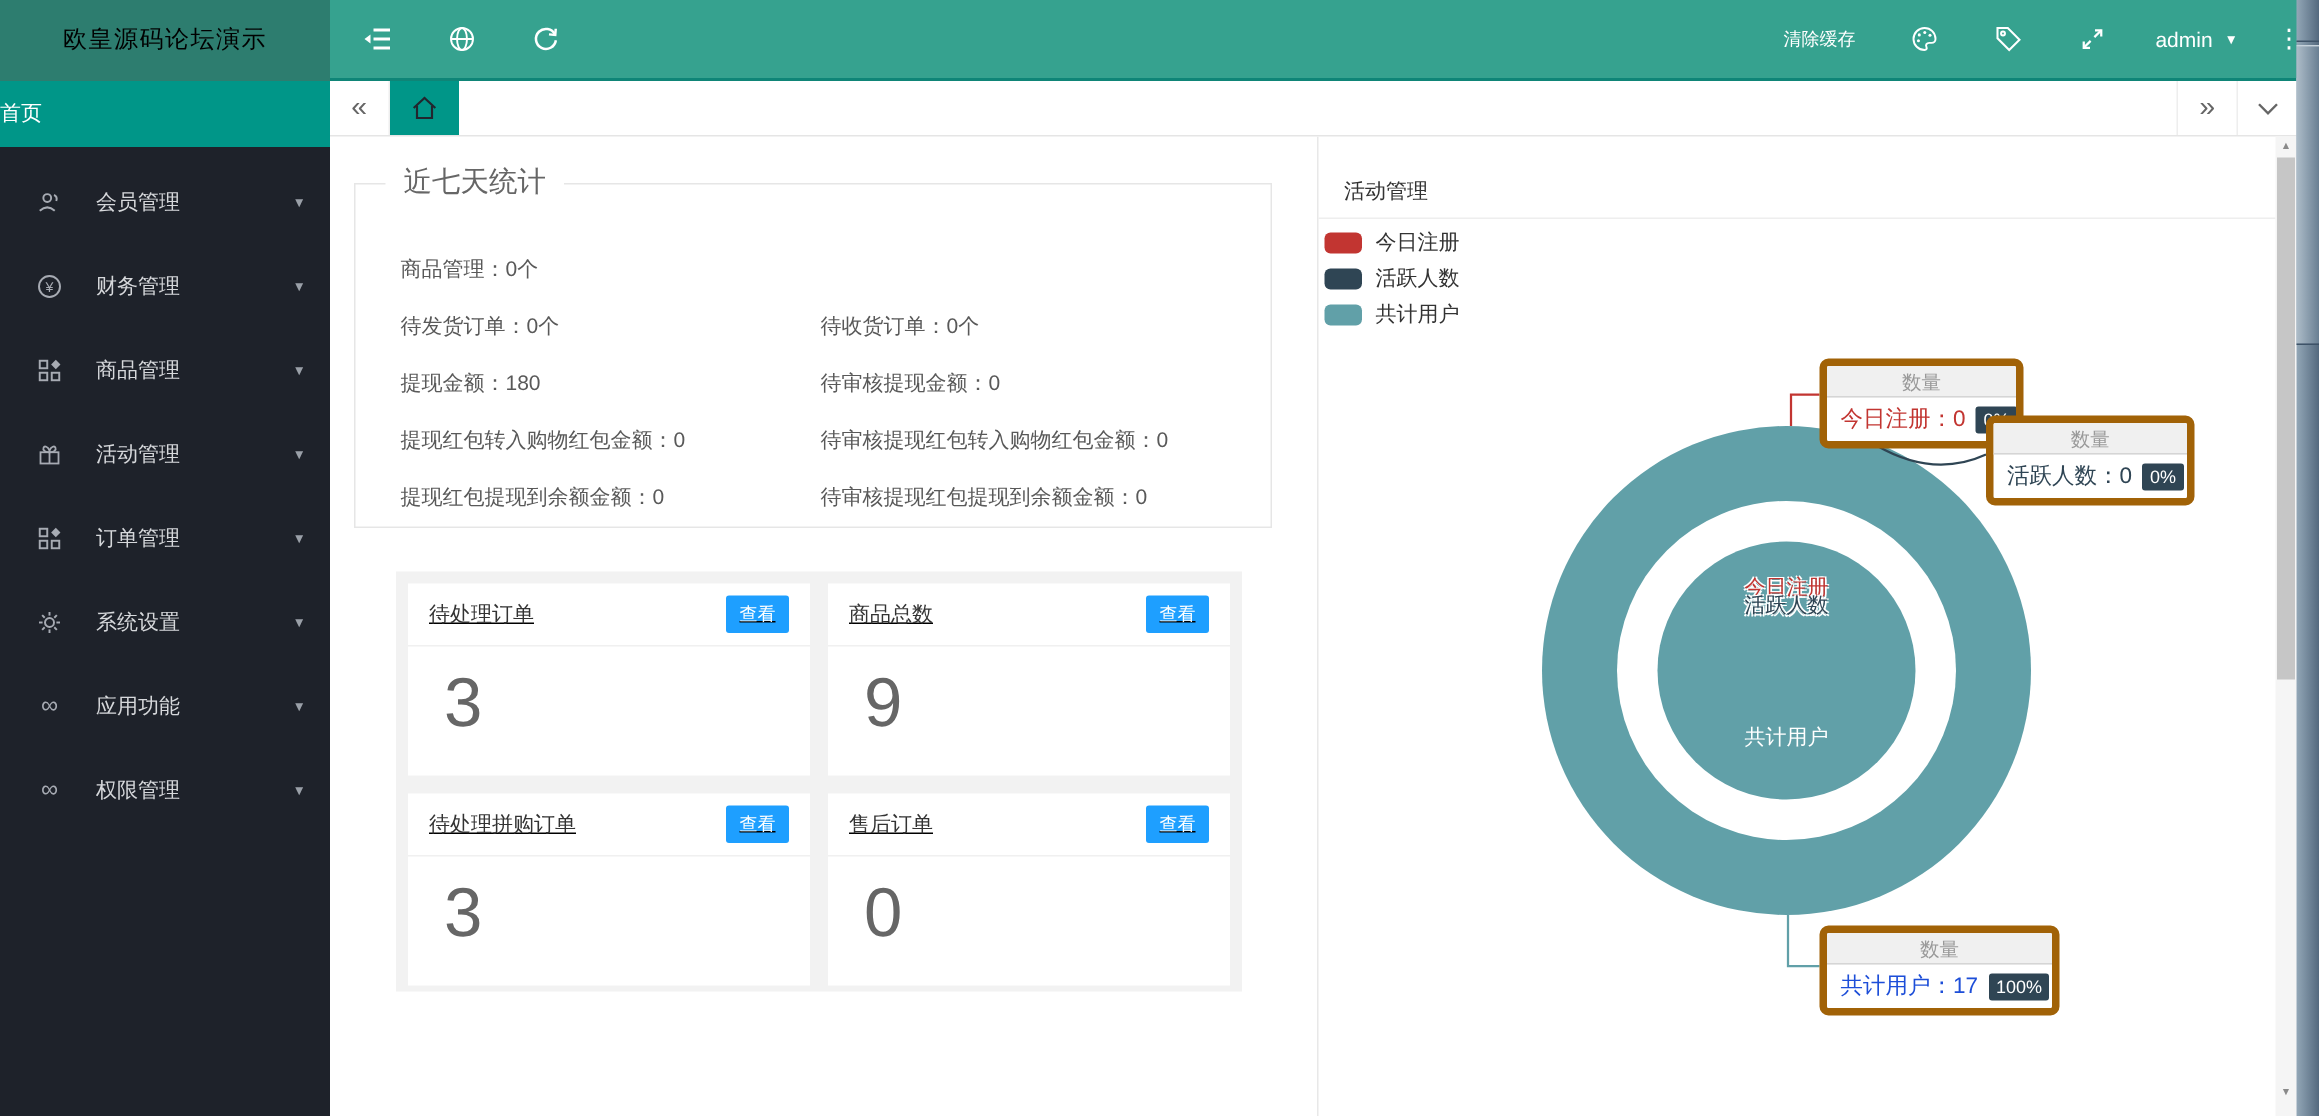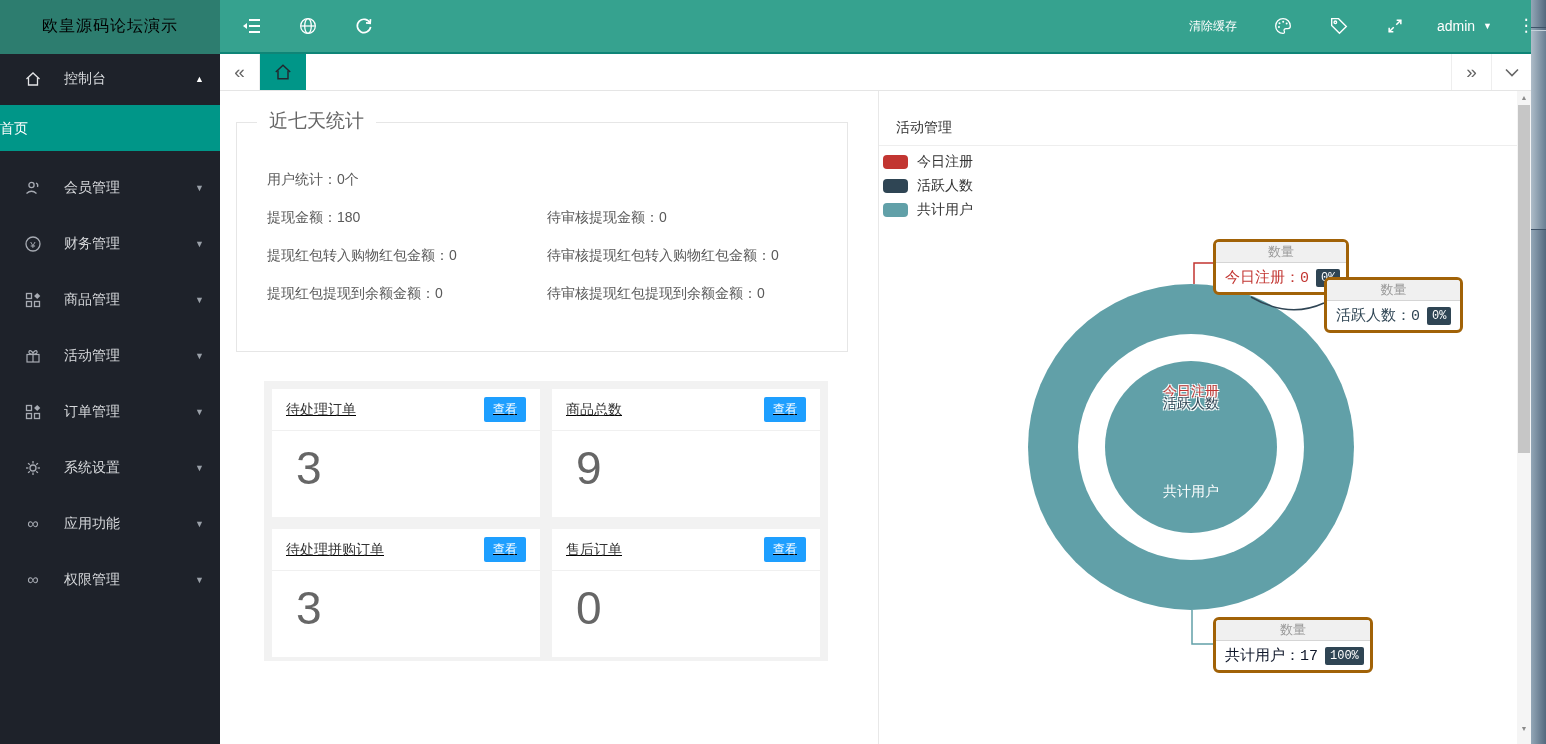--- a/index.html
+++ b/index.html
@@ -60,21 +60,21 @@
   .panel-title { position:absolute; left:17px; top:28px; font-size:14px; color:#333; }
   .panel-divider { position:absolute; left:0; top:54px; width:100%; border-top:1px solid #eee; }
   .legend { position:absolute; left:4px; top:61px; }
   .legend-row { display:flex; align-items:center; height:20px; margin-bottom:4px; cursor:pointer; }
   .legend-swatch { width:25px; height:14px; border-radius:4px; flex:none; }
   .legend-label { margin-left:9px; font-size:14px; color:#333; }
   .chart-svg { position:absolute; left:0; top:0; }
   .center-lbl { position:absolute; transform:translateX(-50%); font-size:14px; white-space:nowrap;
     text-shadow:-1px -1px 0 #fff,1px -1px 0 #fff,-1px 1px 0 #fff,1px 1px 0 #fff; }
   .center-lbl.no-stroke { text-shadow:none; }
-  .callout { position:absolute; background:#fff; border:3px solid #a16207; border-radius:6px; overflow:hidden;font-family:Liberation Mono, monospace; }
+  .callout { position:absolute; background:#fff; border:5px solid #a16207; border-radius:6px; overflow:hidden; }
   .callout-header { background:#f0f0f0; border-bottom:1px solid #d5d5d5; text-align:center; font-size:13px; color:#999; height:21px; line-height:21px; }
   .callout-body { display:flex; align-items:center; padding:5px 9px; gap:7px; font-size:15px; white-space:nowrap; }
   .pct-badge { background:#2f4554; color:#fff; font-size:12px; padding:2px 5px; border-radius:2px; }
 
   
   .inner-scrollbar { position:absolute; left:1517px; top:91px; width:14px; height:653px; background:#f5f5f5; z-index:25; }
   .sb-arrow { position:absolute; left:0; width:14px; text-align:center; font-size:7px; color:#8a8a8a; }
   .sb-thumb { position:absolute; left:1px; top:14px; width:12px; height:348px; background:#c6c6c6; }
   .outer-scrollbar { position:absolute; right:0; top:0; width:15px; height:744px; background:linear-gradient(to right,#93a7b7,#54697e); z-index:40; }
   .outer-thumb { position:absolute; left:0; top:30px; width:15px; height:200px; background:linear-gradient(to right,#aebdc9,#6980939); border-top:1px solid #c6d2db; border-bottom:1px solid #3e5368; background:linear-gradient(to right,#aebdc9,#697f93); }
@@ -151,30 +151,20 @@
     </div>
     <div class="admin-wrap">
       <span>admin</span>
       <span class="caret-glyph">▼</span>
     </div>
     <div class="kebab">⋮</div>
   </div>
 </div>
 
 <div class="sidebar">
-  <div class="side-item">
-    <span class="side-icon">
-      <svg width="18" height="18" viewBox="0 0 18 18" stroke="#e3e4e6" stroke-width="1.3" fill="none">
-          <path d="M2.5 9 L9 3 L15.5 9"></path>
-          <path d="M4.5 7.6 V15 H13.5 V7.6"></path>
-        </svg>
-    </span>
-    <span class="side-label">控制台</span>
-    <span class="caret up">▲</span>
-  </div>
   <div class="side-sub">首页</div>
 
   <div class="side-menu">
     <div class="side-item">
       <span class="side-icon">
         <svg width="18" height="18" viewBox="0 0 18 18" stroke="#a7abb3" stroke-width="1.3" fill="none">
             <circle cx="7.5" cy="6" r="2.6"></circle>
             <path d="M2.5 14.5 Q7.5 10 12.5 14.5"></path>
             <path d="M12 4 q2.5 1 1.5 4"></path>
           </svg>
@@ -280,22 +270,26 @@
     </div>
   </div>
 </div>
 
 <div class="content">
 
   <div class="stats-fieldset">
     <div class="fieldset-legend">近七天统计</div>
     <div class="stats-rows">
       <div class="stats-row">
-        <span class="stats-cell l">用户统计：0个</span>
+        <span class="stats-cell l">商品管理：0个</span>
         <span class="stats-cell"></span>
+      </div>
+      <div class="stats-row">
+        <span class="stats-cell l">待发货订单：0个</span>
+        <span class="stats-cell">待收货订单：0个</span>
       </div>
       <div class="stats-row">
         <span class="stats-cell l">提现金额：180</span>
         <span class="stats-cell">待审核提现金额：0</span>
       </div>
       <div class="stats-row">
         <span class="stats-cell l">提现红包转入购物红包金额：0</span>
         <span class="stats-cell">待审核提现红包转入购物红包金额：0</span>
       </div>
       <div class="stats-row">
@@ -380,21 +374,21 @@
     <div class="callout" style="left:445px; top:186px; width:139px;">
       <div class="callout-header">数量</div>
       <div class="callout-body">
         <span style="color: rgb(47, 69, 84);">活跃人数：0</span>
         <span class="pct-badge">0%</span>
       </div>
     </div>
     <div class="callout" style="left:334px; top:526px; width:160px;">
       <div class="callout-header">数量</div>
       <div class="callout-body">
-        <span style="color: #0f172a;">共计用户：17</span>
+        <span style="color: #1d4ed8;">共计用户：17</span>
         <span class="pct-badge">100%</span>
       </div>
     </div>
   </div>
 </div>
 
 <div class="inner-scrollbar">
   <div class="sb-arrow" style="top:3px;">▲</div>
   <div class="sb-thumb"></div>
   <div class="sb-arrow" style="bottom:12px;">▼</div>

